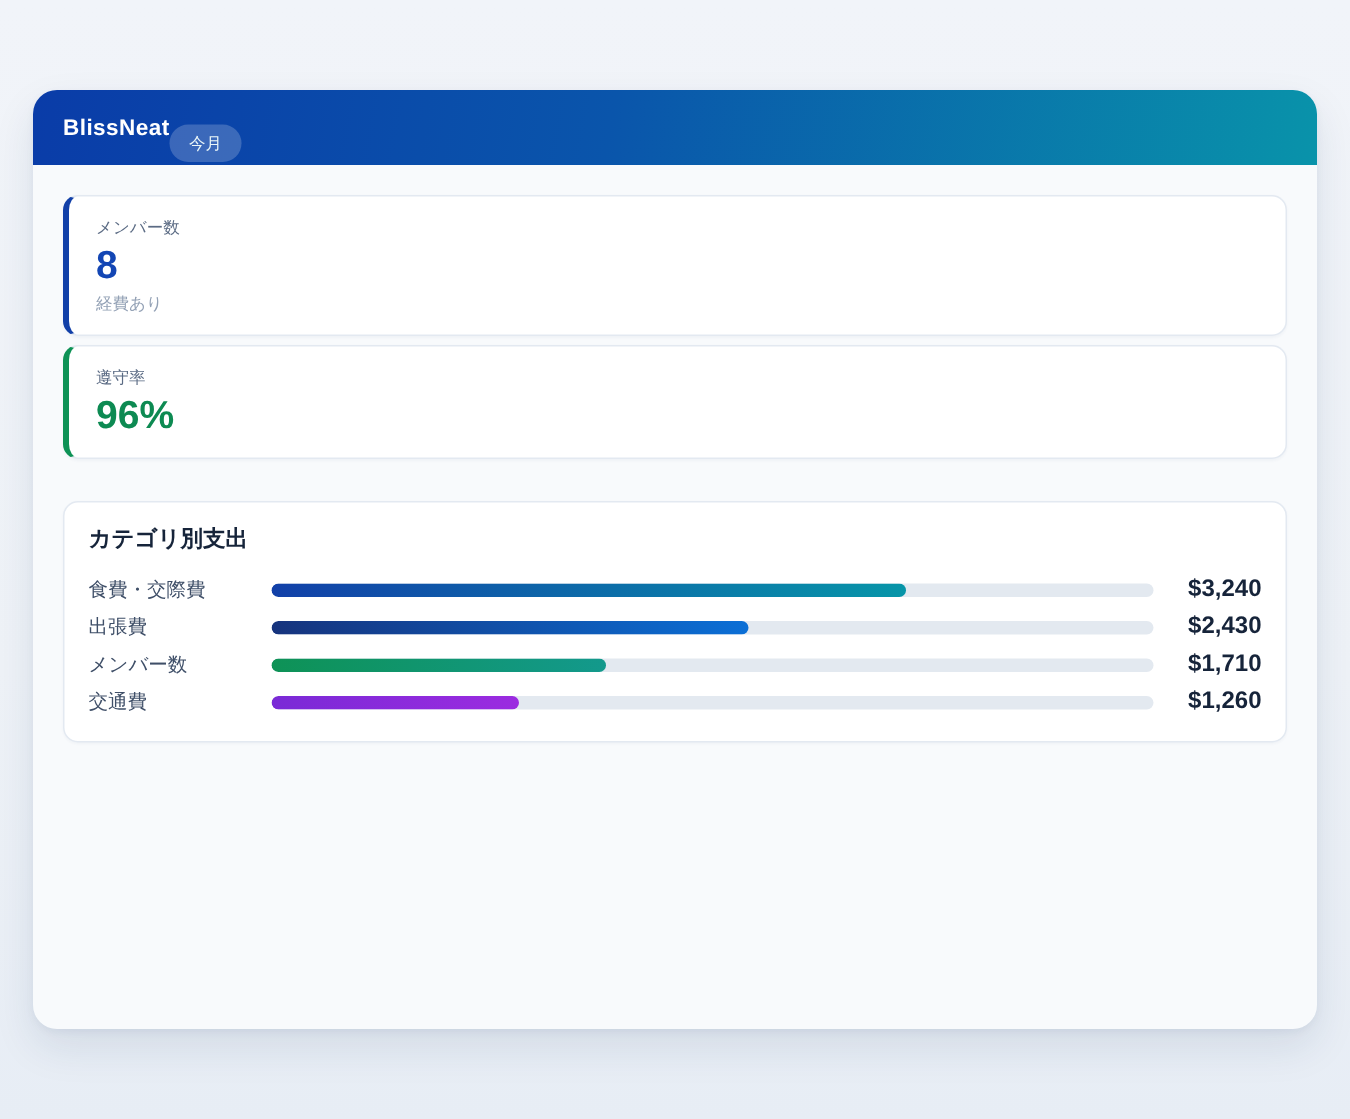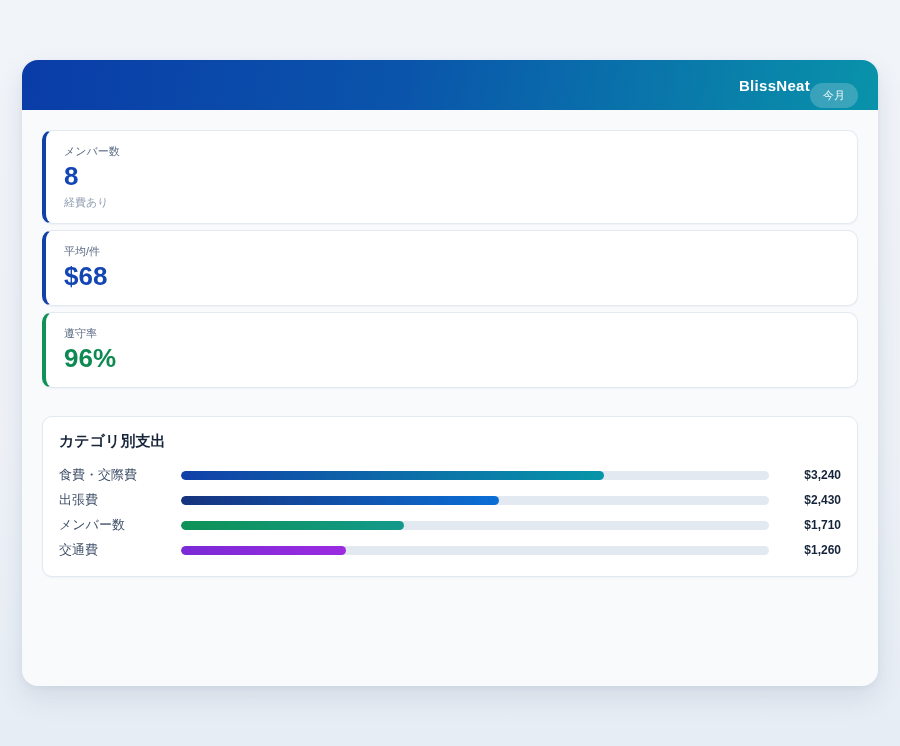--- a/index.html
+++ b/index.html
@@ -18,21 +18,21 @@
     background: #f8fafc;
     border-radius: 16px;
     box-shadow: 0 12px 28px rgba(20, 45, 90, 0.10), 0 2px 6px rgba(20,45,90,0.05);
   }
   .app-header {
     height: 50px;
     border-radius: 16px 16px 0 0;
     background: linear-gradient(100deg, #0a3ca8 0%, #0a55ab 45%, #0993aa 100%);
     display: flex;
     align-items: center;
-    justify-content: flex-end;
+    justify-content: flex-start;
     padding: 0 20px;
   }
   .app-title {
     color: #ffffff;
     font-weight: bold;
     font-size: 15px;
     letter-spacing: 0.3px;
   }
   .period-badge {
     background: rgba(255,255,255,0.20);
@@ -92,44 +92,40 @@
     border-radius: 5px;
     overflow: hidden;
   }
   .bar-fill {
     height: 100%;
     border-radius: 5px;
   }
   .bar-value {
     flex: 0 0 66px;
     text-align: right;
-    font-size: 12px;
+    font-size: 16px;
     font-weight: bold;
     color: #16243a;
     margin-left: 6px;
   }
 </style>
 </head>
 <body>
 
 <div class="panel">
   <div class="app-header">
     <div class="app-title">BlissNeat</div>
     <button class="period-badge">今月</button>
   </div>
   <div class="content">
     <div>
         <div class="stat-card" style="border-left-color: rgb(18, 64, 168);">
           <div class="stat-label">メンバー数</div>
           <div class="stat-value" style="color: rgb(19, 70, 180);">8</div>
           <div class="stat-sub">経費あり</div>
-        </div>
-        <div class="stat-card" style="border-left-color: rgb(18, 64, 168);">
-          <div class="stat-label">平均/件</div>
-          <div class="stat-value" style="color: rgb(19, 70, 180);">$68</div>
         </div>
         <div class="stat-card" style="border-left-color: rgb(14, 146, 86);">
           <div class="stat-label">遵守率</div>
           <div class="stat-value" style="color: rgb(13, 138, 82);">96%</div>
         </div>
       </div>
     <div class="category-card">
       <div class="category-title">カテゴリ別支出</div>
       <div>
           <div class="bar-row">

